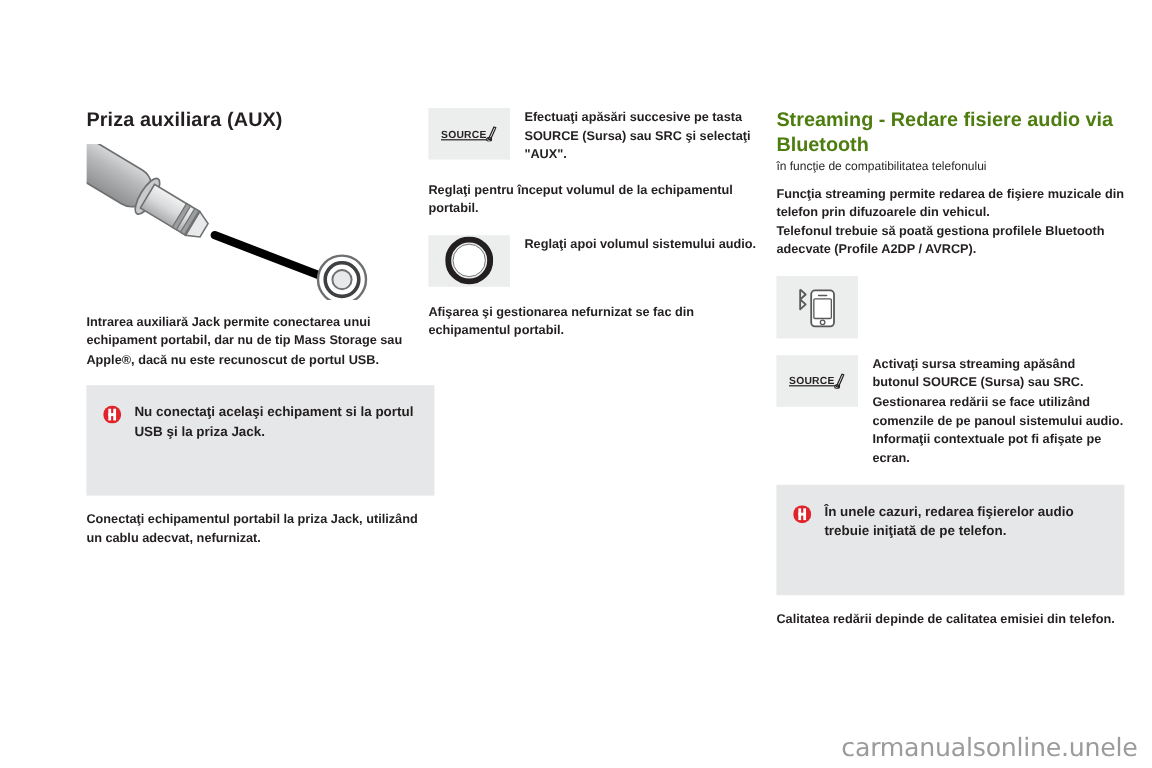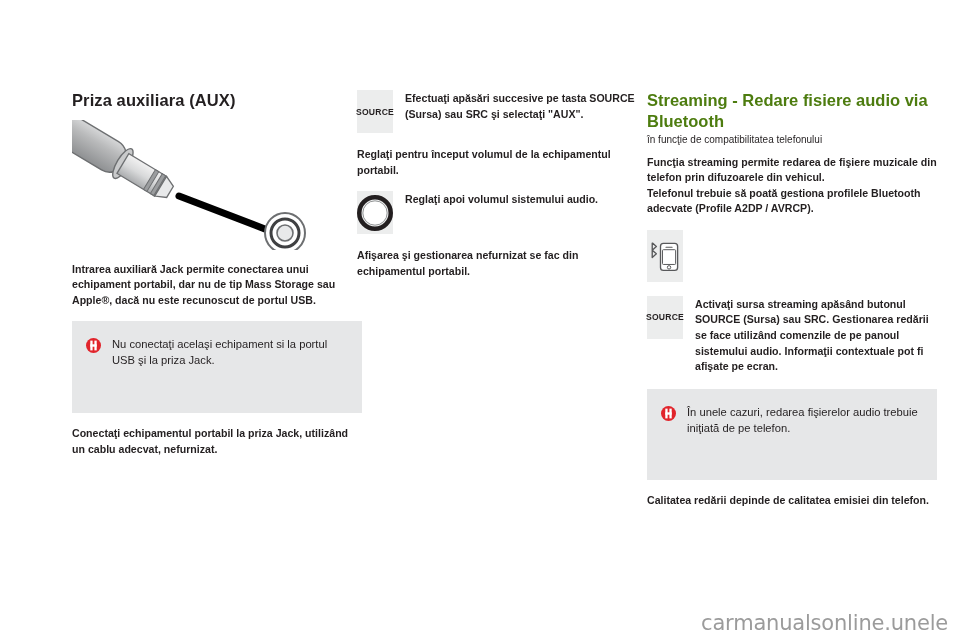--- a/index.html
+++ b/index.html
@@ -80,26 +80,27 @@
 
   
   .step {
     display: flex;
     align-items: flex-start;
     gap: 12px;
     margin: 0 0 14px 0;
   }
   .step-icon {
     flex: 0 0 auto;
-    width: 36px;
+    width: 68px;
     height: 43px;
     background: #eceded;
     display: flex;
     align-items: center;
     justify-content: center;
+    text-decoration: underline;
   }
   .step-icon.tall { height: 52px; }
   .step-text {
     font-size: 10.6px;
     font-weight: bold;
     line-height: 1.47;
     color: #231f20;
     padding-top: 1px;
   }
 
@@ -125,21 +126,21 @@
   }
   .warn-box.tall { padding-bottom: 44px; }
   .warn-icon {
     flex: 0 0 auto;
     width: 15px;
     height: 15px;
     margin-top: 1px;
   }
   .warn-text {
     font-size: 11.2px;
-    font-weight: normal;
+    font-weight: bold;
     line-height: 1.42;
     color: #231f20;
   }
 
   
   .watermark {
     position: absolute;
     right: 12px;
     bottom: 5px;
     font-size: 21px;

